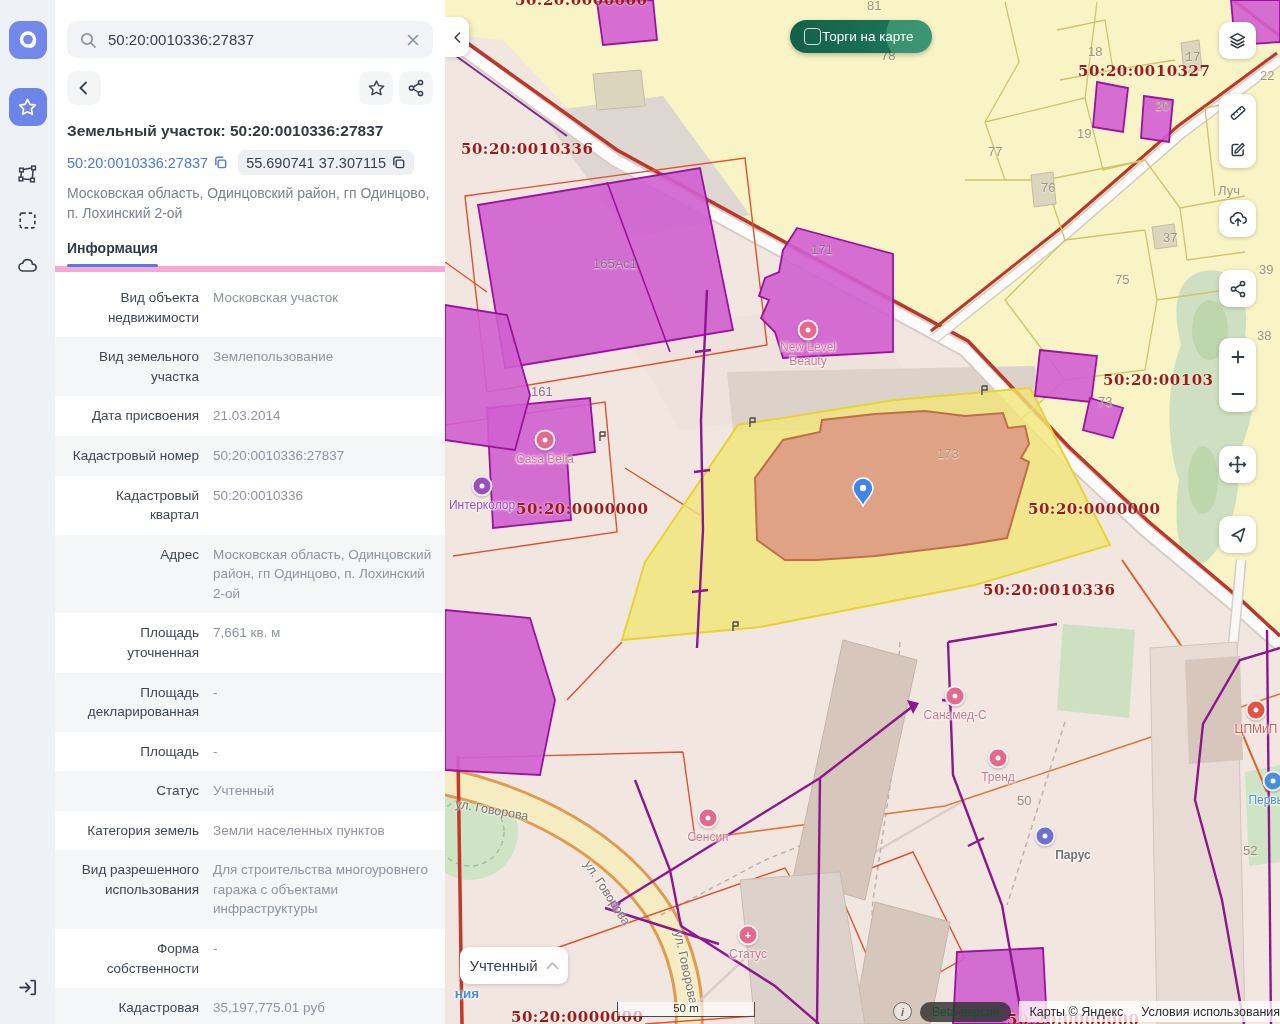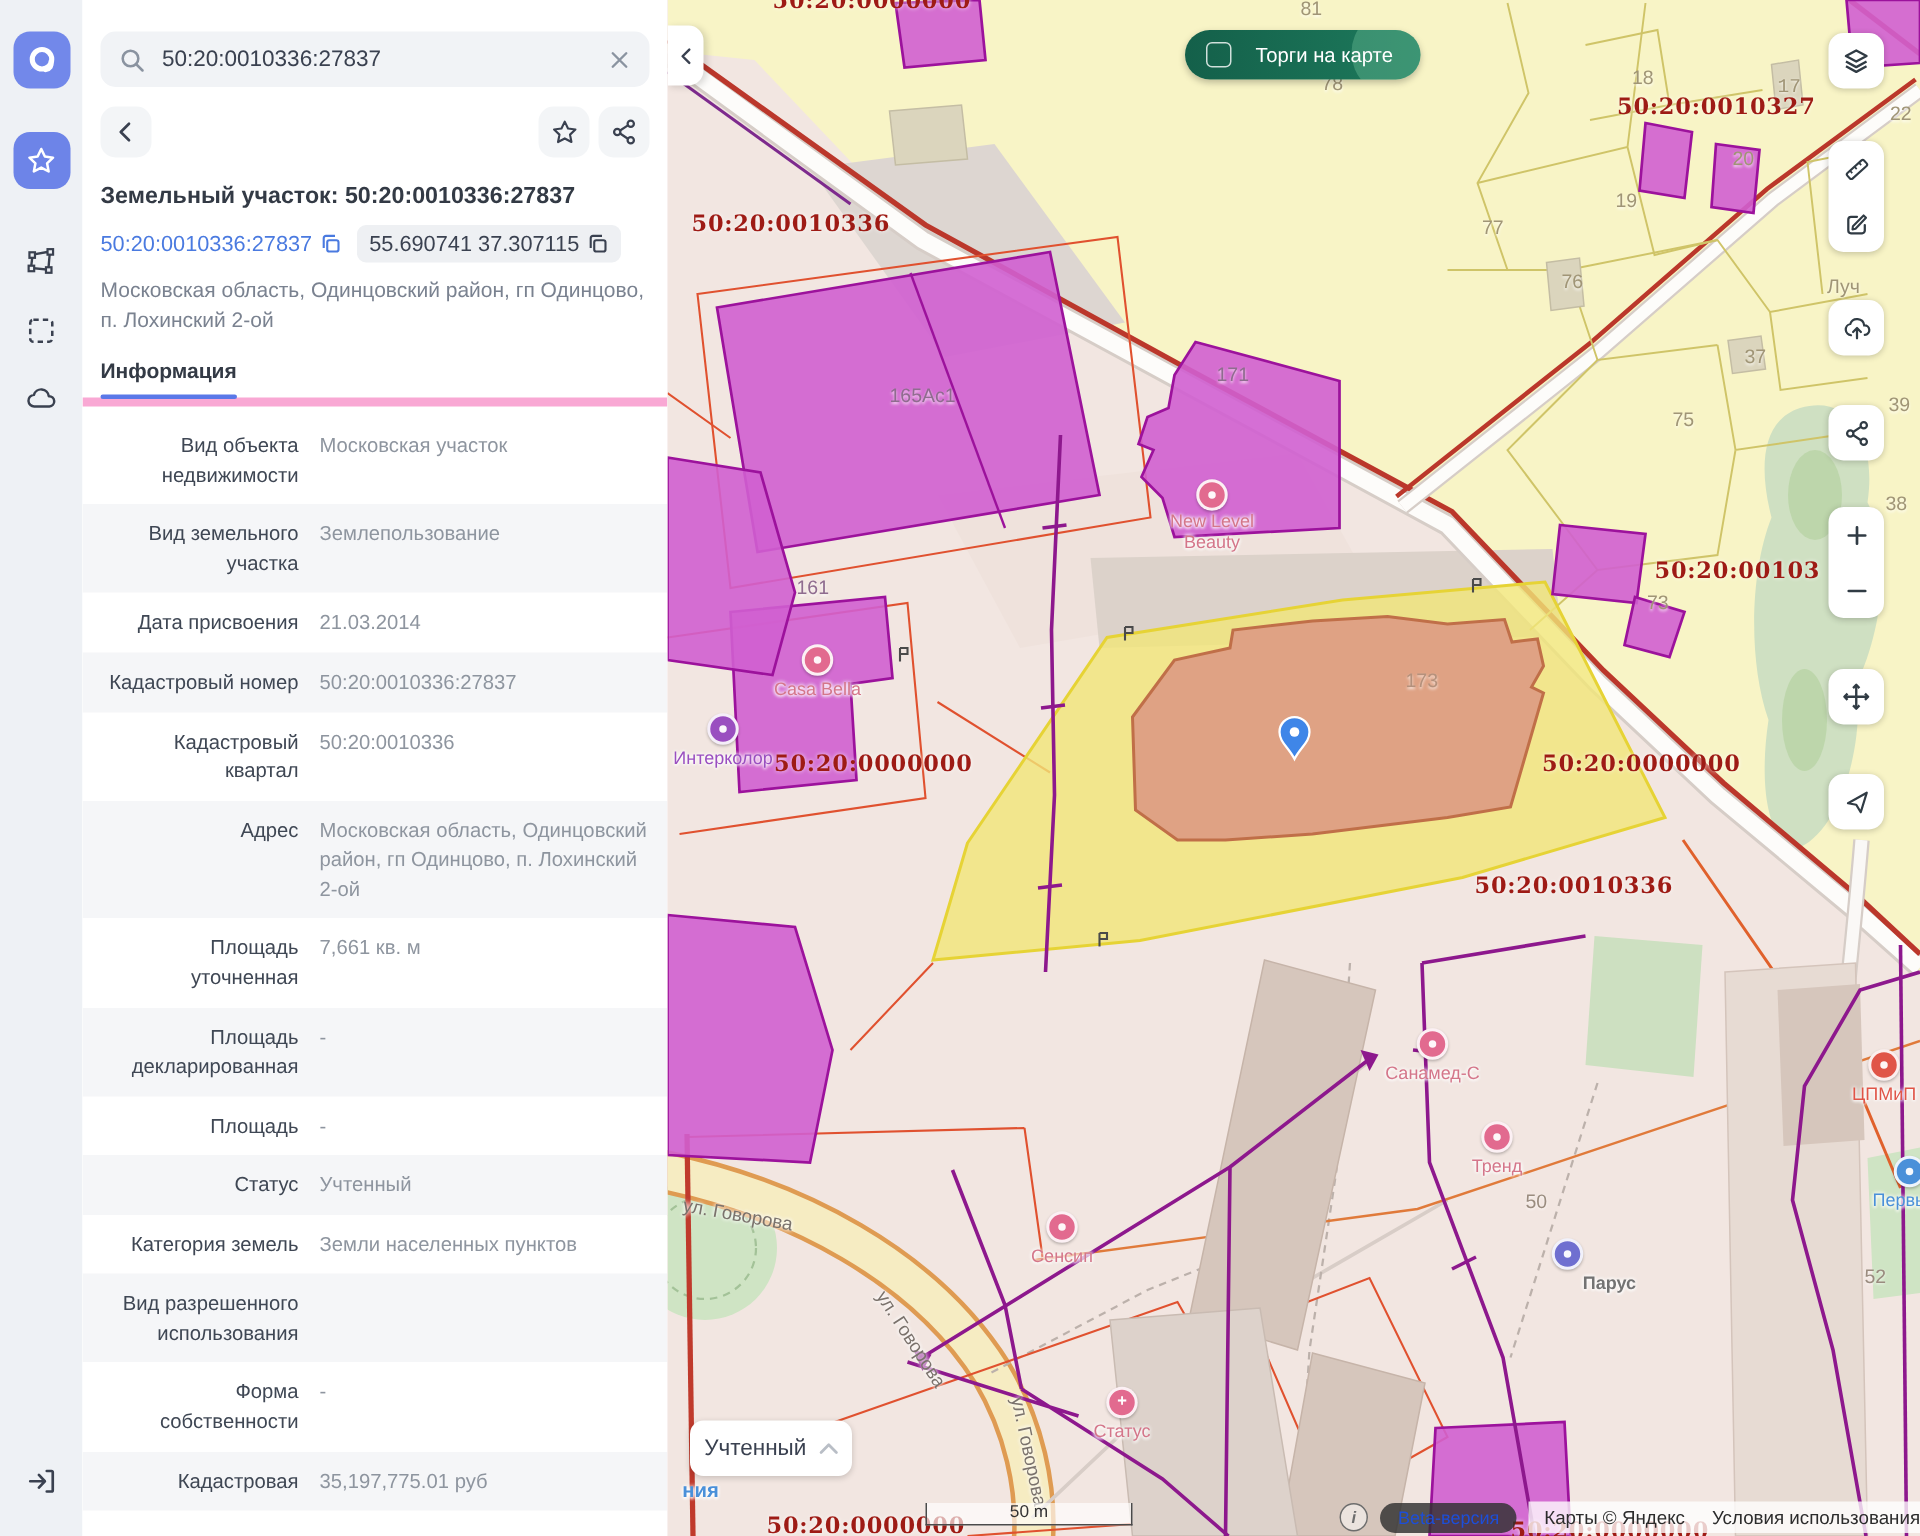--- a/index.html
+++ b/index.html
@@ -38,32 +38,32 @@
   .map{position:relative;width:835px;height:1024px;overflow:hidden;flex-shrink:0;background:#f2e6e1;}
   .map > svg{position:absolute;left:0;top:0;}
   .cad{position:absolute;font-family:"DejaVu Serif",serif;font-weight:bold;font-size:15px;color:#9e1b15;letter-spacing:.5px;white-space:nowrap;text-shadow:0 0 3px rgba(255,255,255,.85);}
   .pnum{position:absolute;font-size:13px;color:#a09576;white-space:nowrap;text-shadow:0 1px 2px rgba(255,255,255,.85);}
   .poi-m{position:absolute;width:17px;height:17px;border-radius:50%;transform:translate(-50%,-50%);border:2px solid rgba(255,255,255,.9);box-shadow:0 1px 2px rgba(0,0,0,.25);background:#e26a8f;color:#fff;display:flex;align-items:center;justify-content:center;font-size:11px;font-weight:bold;line-height:1;}
   .poi-m:after{content:"";width:5px;height:5px;border-radius:50%;background:rgba(255,255,255,.95);}
   .poi-m.plus:after{display:none;}
   .poi-t{position:absolute;transform:translateX(-50%);font-size:12px;color:#d4768a;text-align:center;line-height:1.15;white-space:nowrap;text-shadow:0 0 3px #fff,0 0 3px #fff,0 1px 2px #fff;}
   .street{position:absolute;font-size:12.5px;color:#7a726c;white-space:nowrap;text-shadow:0 0 3px #fff,0 0 3px #fff;}
   .collapse-tab{position:absolute;left:0;top:17px;width:24px;height:40px;background:#fff;border-radius:0 10px 10px 0;box-shadow:2px 1px 5px rgba(0,0,0,.15);display:flex;align-items:center;justify-content:center;color:#3a4150;}
-  .trades{position:absolute;left:345px;top:20px;height:33px;border-radius:17px;background:linear-gradient(90deg,#14604a,#1d7a5c);display:flex;align-items:center;gap:16px;padding:0 18px 0 14px;box-shadow:0 2px 5px rgba(0,0,0,.25);overflow:hidden;}
+  .trades{position:absolute;left:345px;top:20px;height:33px;border-radius:17px;background:linear-gradient(90deg,#14604a,#1d7a5c);display:flex;align-items:center;gap:1px;padding:0 18px 0 14px;box-shadow:0 2px 5px rgba(0,0,0,.25);overflow:hidden;}
   .trades .deco{position:absolute;right:-12px;top:-14px;width:58px;height:58px;border-radius:50%;background:rgba(120,200,160,.35);}
   .trades .cb{width:15px;height:15px;border:1.5px solid rgba(255,255,255,.8);border-radius:4px;flex-shrink:0;}
   .trades .tl{color:#fff;font-size:13.5px;position:relative;}
   .mapbtn{position:absolute;right:24px;width:37px;height:37px;background:#fff;border-radius:10px;box-shadow:0 1px 4px rgba(0,0,0,.2);display:flex;align-items:center;justify-content:center;color:#303b44;}
   .mapbtn-group{position:absolute;right:24px;width:37px;background:#fff;border-radius:10px;box-shadow:0 1px 4px rgba(0,0,0,.2);display:flex;flex-direction:column;}
   .mapbtn-group .cell{width:37px;height:37px;display:flex;align-items:center;justify-content:center;color:#303b44;}
   .legend{position:absolute;left:15px;top:947px;width:108px;height:37px;background:#fff;border-radius:9px;box-shadow:0 1px 4px rgba(0,0,0,.18);display:flex;align-items:center;justify-content:center;gap:8px;font-size:15px;color:#3a4150;}
   .scalebar{position:absolute;left:172px;top:1002px;width:136px;height:14px;background:rgba(255,255,255,.65);border-left:1.5px solid #4a4a4a;border-right:1.5px solid #4a4a4a;border-bottom:1.5px solid #4a4a4a;font-size:11.5px;color:#333;text-align:center;line-height:13px;}
   .attr{position:absolute;left:448px;top:1001px;right:0;height:21px;display:flex;align-items:center;gap:8px;z-index:5;}
   .attr .info-i{width:17px;height:17px;border-radius:50%;border:1.5px solid #6d6d6d;color:#6d6d6d;font-size:11px;font-style:italic;font-weight:bold;display:flex;align-items:center;justify-content:center;background:rgba(255,255,255,.5);flex-shrink:0;}
-  .attr .beta{background:rgba(48,48,48,.82);color:#1d4ed8;font-size:12px;border-radius:11px;padding:3px 12px;white-space:nowrap;}
+  .attr .beta{background:rgba(48,48,48,.82);color:#14532d;font-size:12px;border-radius:11px;padding:3px 12px;white-space:nowrap;}
   .attr .wstrip{background:rgba(255,255,255,.78);height:21px;display:flex;align-items:center;gap:18px;padding:0 10px;font-size:12.5px;color:#2c2c2c;white-space:nowrap;flex:1;}
 </style>
 </head>
 <body>
 
 <div class="rail">
   <div class="logo">
     <svg width="24" height="24" viewBox="0 0 24 24">
       <circle cx="12" cy="11.5" r="6.5" fill="none" stroke="#fff" stroke-width="3.4"></circle>
       <path d="M18 13 q1 4.5 -3.5 5.5" fill="none" stroke="#fff" stroke-width="3.2" stroke-linecap="round"></path>
@@ -200,20 +200,21 @@
     <div class="irow">
         <span class="l">Статус</span>
         <span class="v">Учтенный</span>
       </div>
     <div class="irow">
         <span class="l">Категория земель</span>
         <span class="v">Земли населенных пунктов</span>
       </div>
     <div class="irow">
         <span class="l">Вид разрешенного использования</span>
+        <span class="v">Для строительства многоуровнего гаража с объектами инфраструктуры</span>
       </div>
     <div class="irow">
         <span class="l">Форма собственности</span>
         <span class="v">-</span>
       </div>
     <div class="irow">
         <span class="l">Кадастровая</span>
         <span class="v">35,197,775.01 руб</span>
       </div>
   </div>

